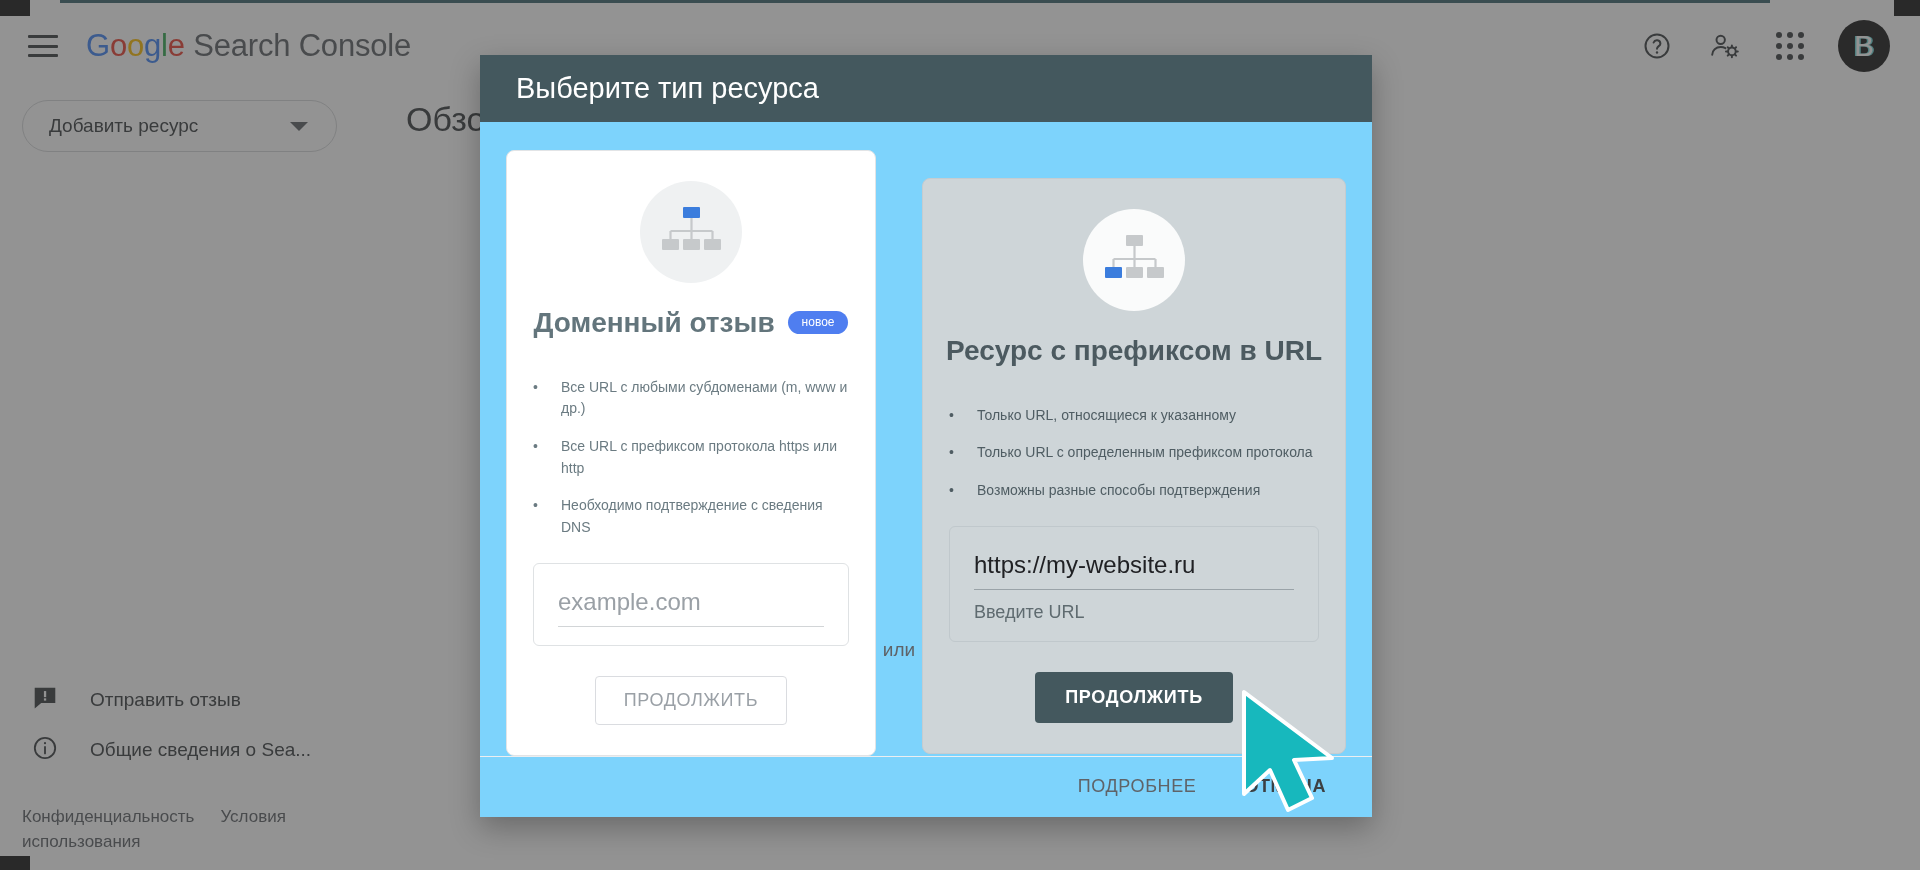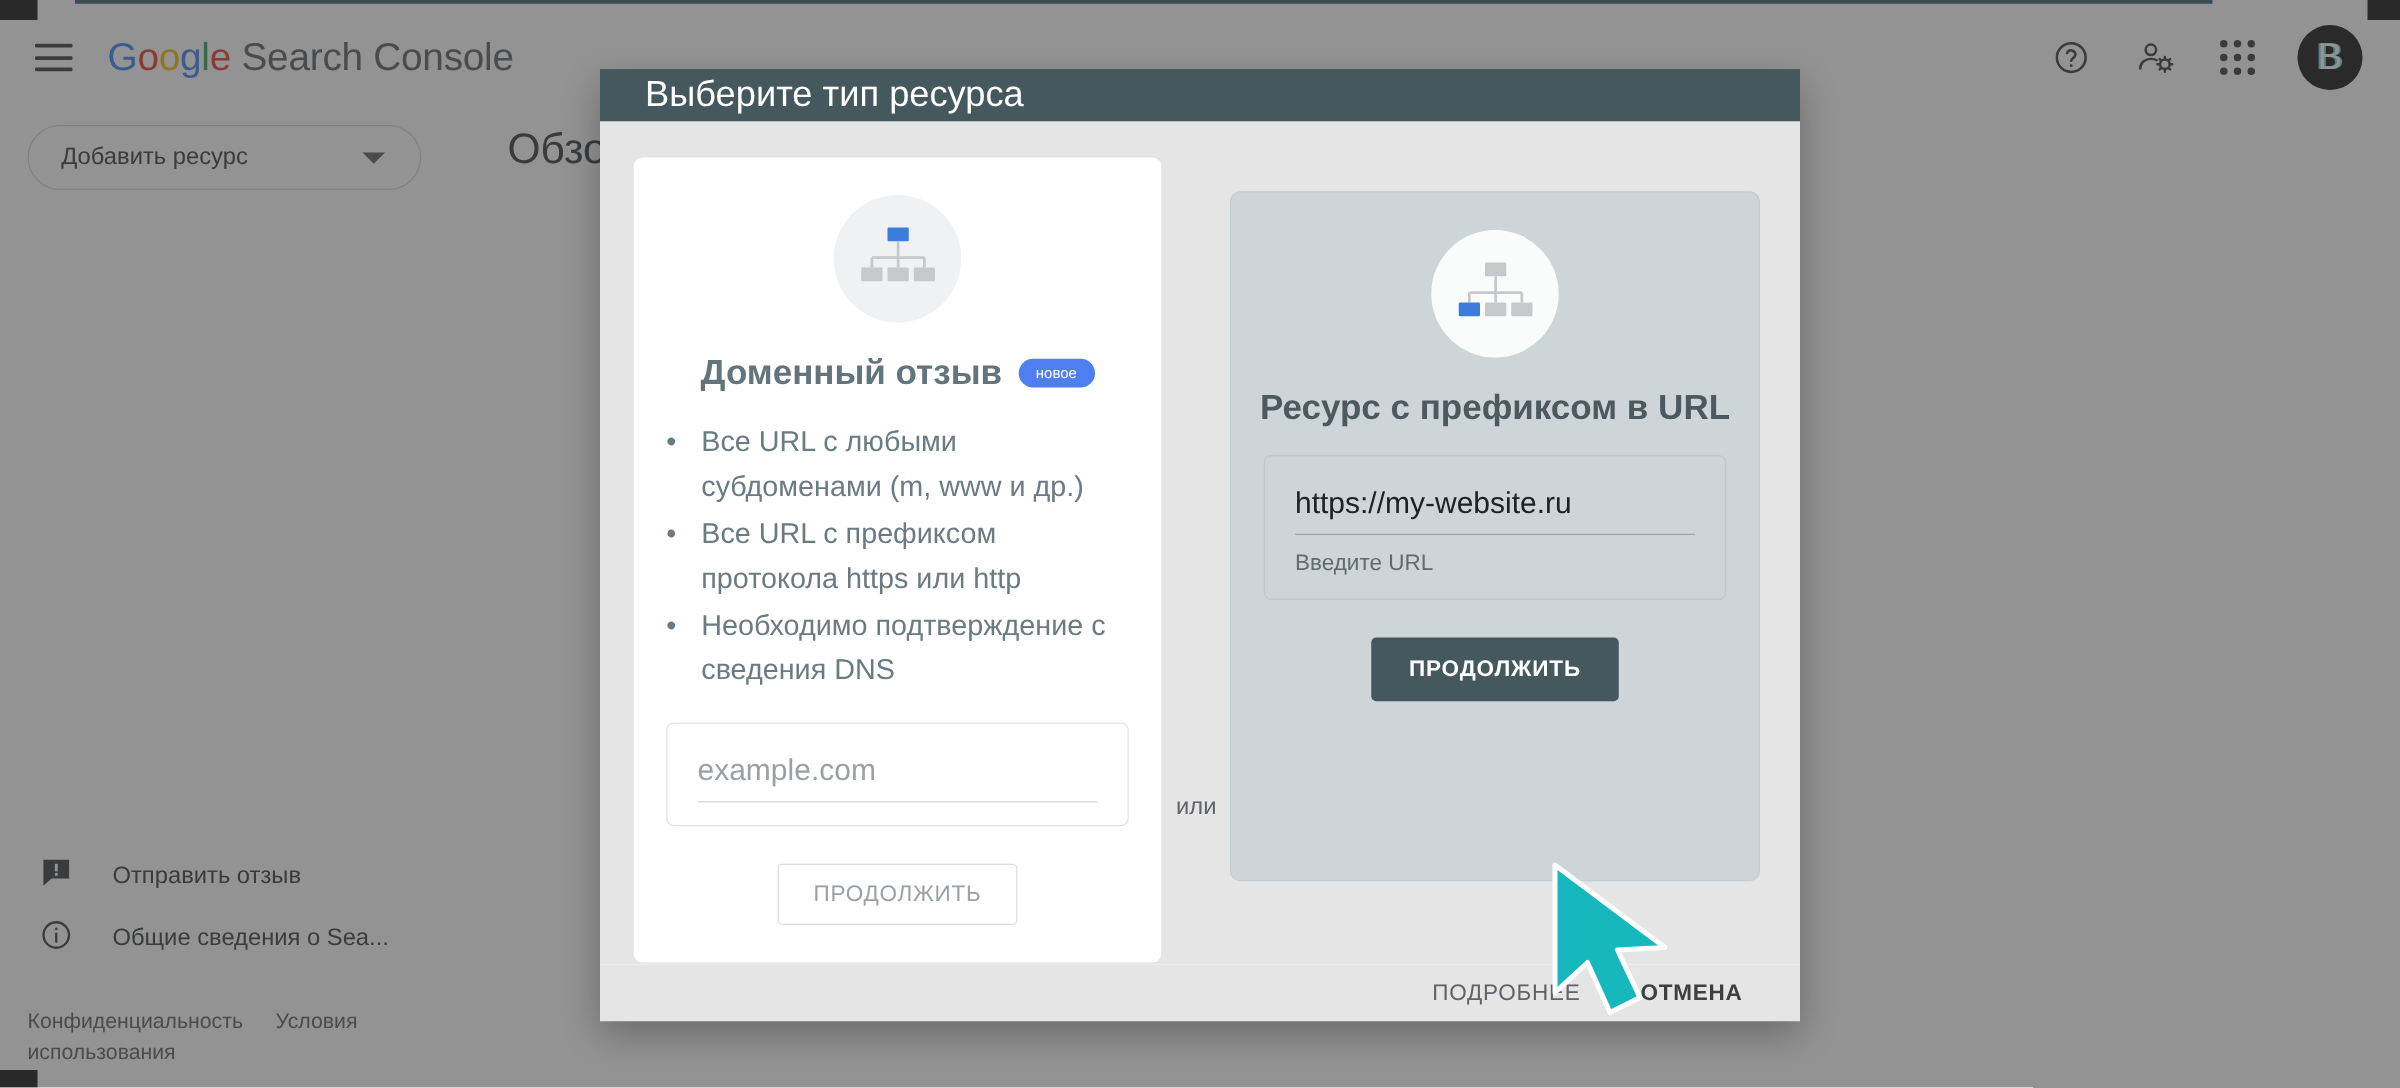--- a/index.html
+++ b/index.html
@@ -75,22 +75,22 @@
   .legal { position: absolute; top: 805px; left: 22px; width: 330px; font-size: 17px;
     color: #5f6368; line-height: 1.45; }
   .legal a { color: #5f6368; text-decoration: none; cursor: pointer; }
   .legal .gap { display: inline-block; width: 26px; }
 
   
   .scrim { position: absolute; inset: 0; background: rgba(55,55,55,0.54); }
 
   
   .dialog {
-    position: absolute; left: 480px; top: 55px; width: 960px; height: 762px;
-    background: #e5e5e5; box-shadow: 0 11px 28px rgba(0,0,0,0.28);
+    position: absolute; left: 480px; top: 55px; width: 892px; height: 762px;
+    background: #7dd3fc; box-shadow: 0 11px 28px rgba(0,0,0,0.28);
     display: flex; flex-direction: column;
   }
   .dlg-header {
     height: 92px; background: #44585e; display: flex; align-items: center; padding-left: 36px;
   }
   .dlg-title { color: #ffffff; font-size: 29px; }
 
   .dlg-body { flex: 1; display: flex; align-items: flex-start; padding: 28px 26px 0 26px; }
 
   .card {
@@ -109,22 +109,22 @@
   .card-title-row { display: flex; align-items: center; gap: 13px; margin-top: 24px; }
   .card-title { font-size: 28px; color: #63757c; font-weight: bold; white-space: nowrap; }
   .card-prefix .card-title { color: #4c5a60; }
   .badge {
     background: #4f7ef0; color: #ffffff; font-size: 12px;
     border-radius: 12px; padding: 4px 14px 5px 14px; white-space: nowrap;
   }
 
   .bullets { margin-top: 22px; width: 100%; }
   .bullets li {
-    list-style: none; font-size: 23px; line-height: 1.55; color: #6b7b82;
-    text-indent: -28px; padding-left: 28px; margin-bottom: 2px;
+    list-style: none; font-size: 14px; line-height: 1.55; color: #6b7b82;
+    text-indent: -28px; padding-left: 28px; margin-bottom: 2px; margin-top: 16px;
   }
   .card-prefix .bullets li { color: #4f5d63; }
   .bullets li::before { content: "•"; display: inline-block; width: 28px; text-indent: 0; }
 
   .field-box {
     margin-top: 22px; width: 100%; border: 1px solid #dfe2e4; border-radius: 6px;
     padding: 24px 24px 18px 24px; background: transparent;
   }
   .card-prefix .field-box { border-color: #c0c8cc; }
   .field-input {
@@ -305,20 +305,25 @@
             <rect x="2" y="34" width="17" height="11" rx="1" fill="#3b7ddd"></rect>
             <rect x="23" y="34" width="17" height="11" rx="1" fill="#c6c9cb"></rect>
             <rect x="44" y="34" width="17" height="11" rx="1" fill="#c6c9cb"></rect>
           </svg>
         </div>
 
         <div class="card-title-row">
           <span class="card-title">Ресурс с префиксом в URL</span>
         </div>
 
+        <ul class="bullets">
+          <li>Только URL, относящиеся к указанному</li>
+          <li>Только URL с определенным префиксом протокола</li>
+          <li>Возможны разные способы подтверждения</li>
+        </ul>
 
         <div class="field-box">
           <input class="field-input" type="text" value="https://my-website.ru" style="">
           <div class="field-hint">Введите URL</div>
         </div>
 
         <div class="card-btn-wrap">
           <button class="btn-filled">ПРОДОЛЖИТЬ</button>
         </div>
       </div>

